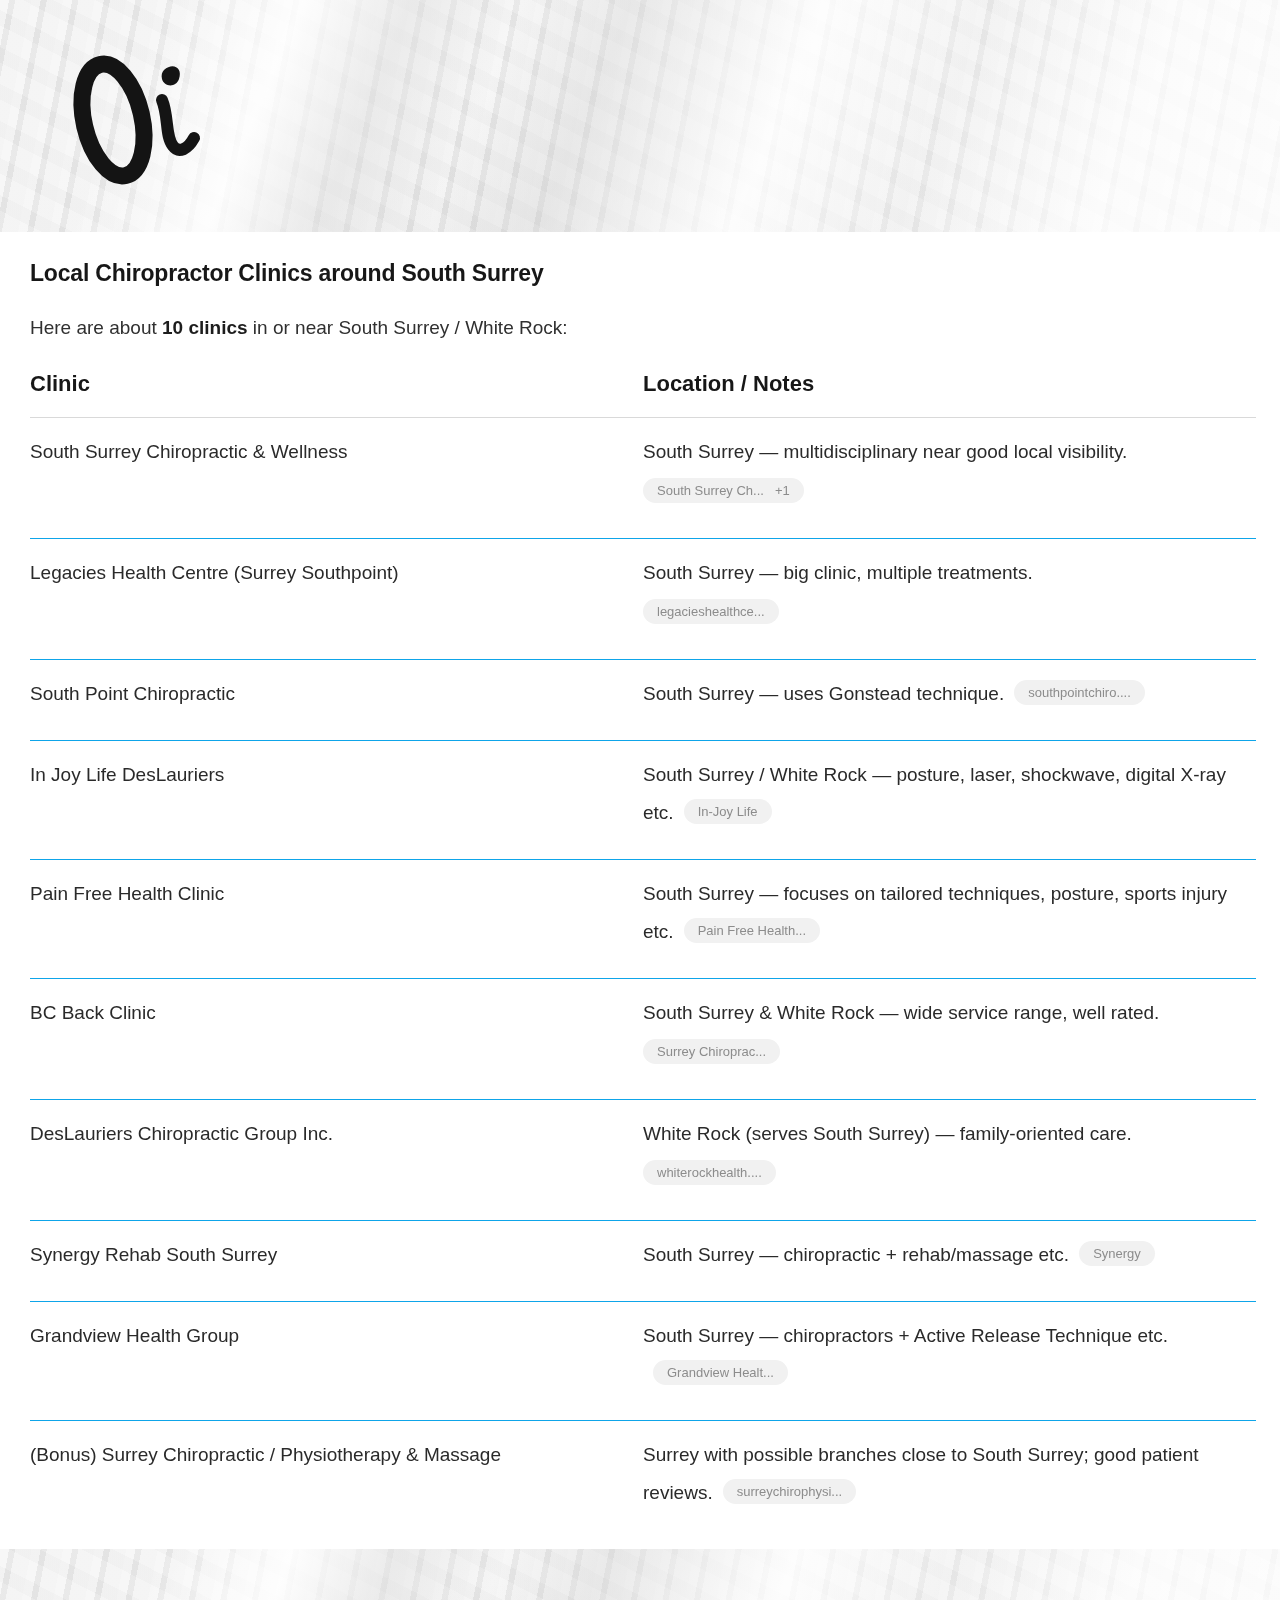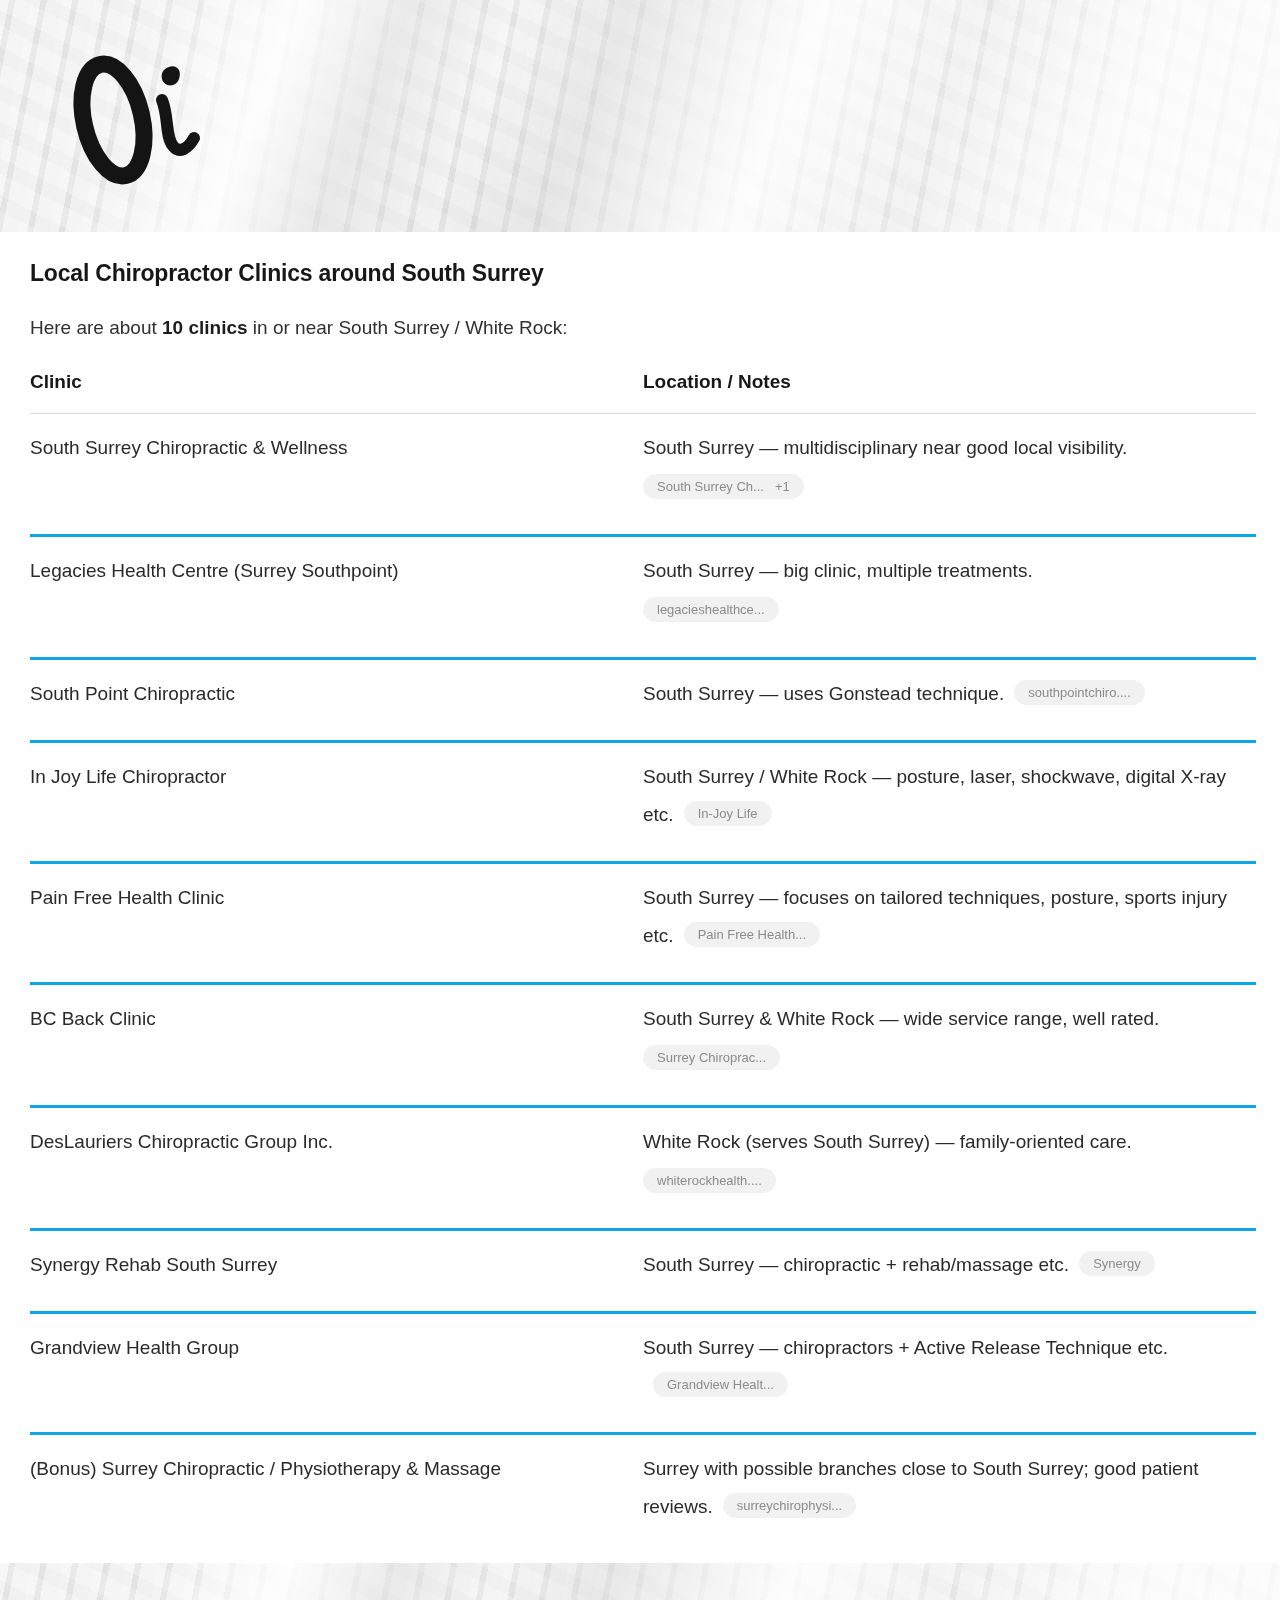--- a/index.html
+++ b/index.html
@@ -50,29 +50,29 @@
     color:#303030;
   }
   .intro strong{font-weight:700;color:#1d1d1d;}
 
   .t-head{
     display:grid;
     grid-template-columns:613px 1fr;
     margin-top:32px;
     padding-bottom:20px;
     border-bottom:1px solid #d9d9d9;
-    font-size:19px;
+    font-size:22px;
     font-weight:700;
     color:var(--heading);
   }
   .t-row{
     display:grid;
     grid-template-columns:613px 1fr;
     padding:15px 0 27px 0;
-    border-bottom:3px solid #0ea5e9;
+    border-bottom:1px solid #0ea5e9;
   }
   .t-row:last-child{border-bottom:none;}
   .cell{font-size:19px;line-height:38px;color:#2a2a2a;}
   .cell.notes{padding-right:2px;}
 
   .badge-group{display:inline;}
   .badge-group.block{display:block;margin-top:2px;}
   .pill{
     display:inline-flex;
     align-items:center;
@@ -140,21 +140,21 @@
   <div class="t-row">
     <div class="cell clinic">South Point Chiropractic</div>
     <div class="cell notes">
       <span>South Surrey — uses Gonstead technique.</span><span class="badge-group"><span class="pill">
               <span>southpointchiro....</span>
             </span></span>
     </div>
   </div>
 
   <div class="t-row">
-    <div class="cell clinic">In Joy Life Chiropractor</div>
+    <div class="cell clinic">In Joy Life DesLauriers</div>
     <div class="cell notes">
       <span>South Surrey / White Rock — posture, laser, shockwave, digital X-ray etc.</span><span class="badge-group"><span class="pill">
               <span>In-Joy Life</span>
             </span></span>
     </div>
   </div>
 
   <div class="t-row">
     <div class="cell clinic">Pain Free Health Clinic</div>
     <div class="cell notes">

